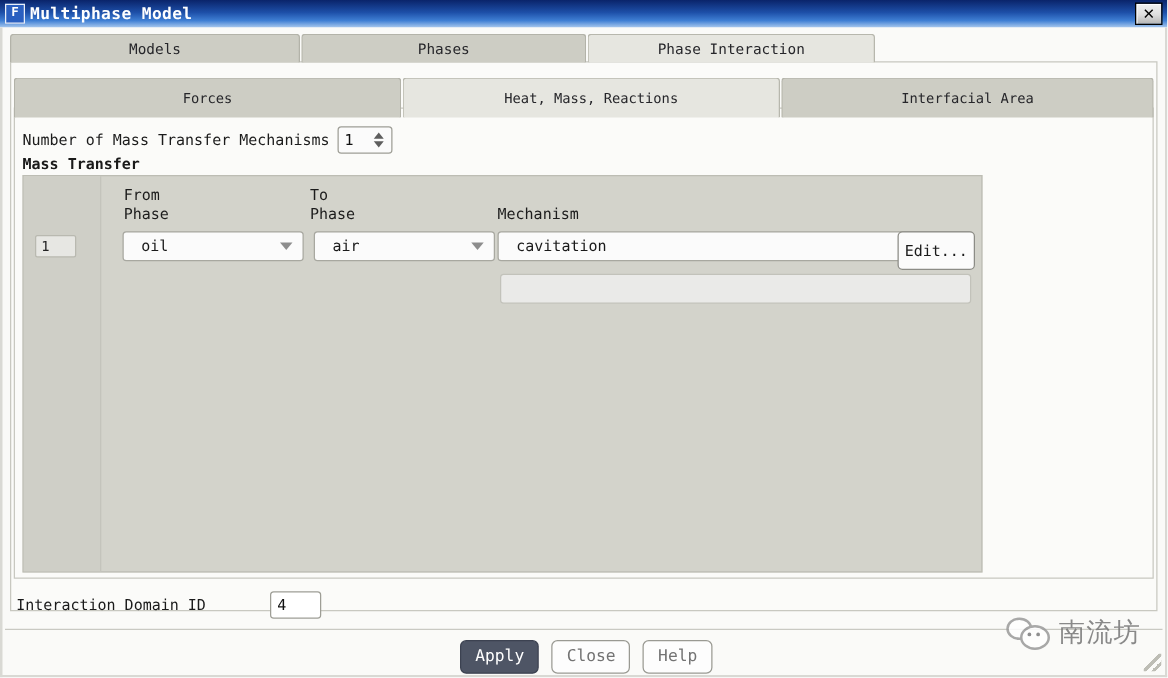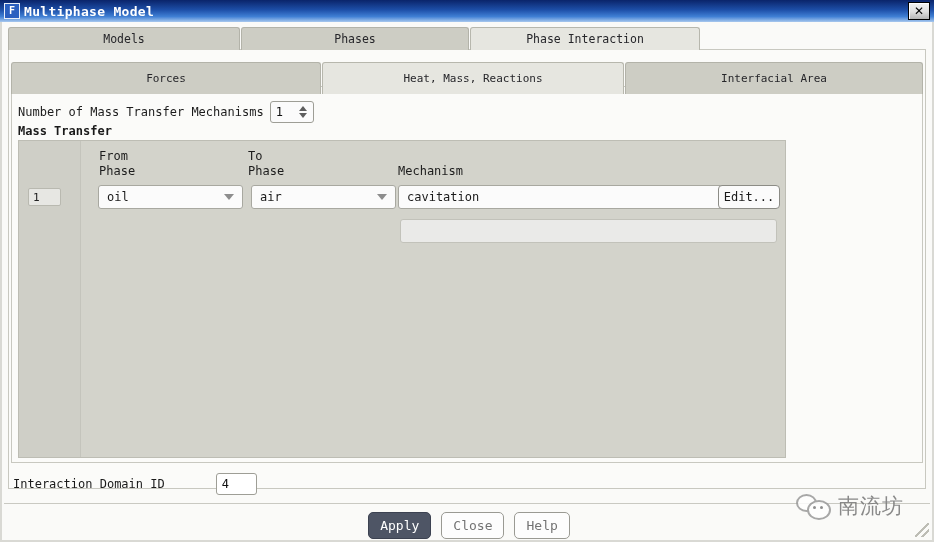--- a/index.html
+++ b/index.html
@@ -265,41 +265,41 @@
     background: #fbfbfb;
     border: 1px solid #a8a8a0;
     border-radius: 3px;
     box-sizing: border-box;
     display: flex;
     align-items: center;
     cursor: pointer;
   }
   .combo-text {
     flex: 1;
-    padding-left: 8px;
+    padding-left: 14px;
     font-size: 12px;
     color: #1a1a1a;
     white-space: nowrap;
     overflow: hidden;
   }
   .combo-arrow {
     width: 0; height: 0;
     border-left: 5px solid transparent;
     border-right: 5px solid transparent;
     border-top: 6px solid #8d8d8d;
     margin-right: 8px;
   }
   .combo-from { left: 79px;  width: 145px; }
   .combo-to   { left: 232px; width: 145px; }
   .combo-mech { left: 379px; width: 380px; }
 
   .edit-btn {
     position: absolute;
     left: 699px; top: 0;
-    width: 62px; height: 24px;
+    width: 62px; height: 31px;
     background: #fbfbfb;
     border: 1px solid #8c8c86;
     border-radius: 4px;
     font-size: 12px;
     color: #1a1a1a;
     display: flex;
     align-items: center;
     justify-content: center;
     box-sizing: border-box;
     cursor: pointer;
@@ -373,21 +373,21 @@
   }
   .btn.primary {
     background: #4e5565;
     border-color: #3c4251;
     color: #ffffff;
   }
 
   
   .watermark {
     position: absolute;
-    right: 28px; bottom: 20px;
+    right: 19px; bottom: 20px;
     display: flex;
     align-items: center;
     gap: 8px;
     opacity: 0.85;
   }
   .wechat-mark {
     position: relative;
     width: 34px; height: 26px;
   }
   .bubble-a, .bubble-b {

